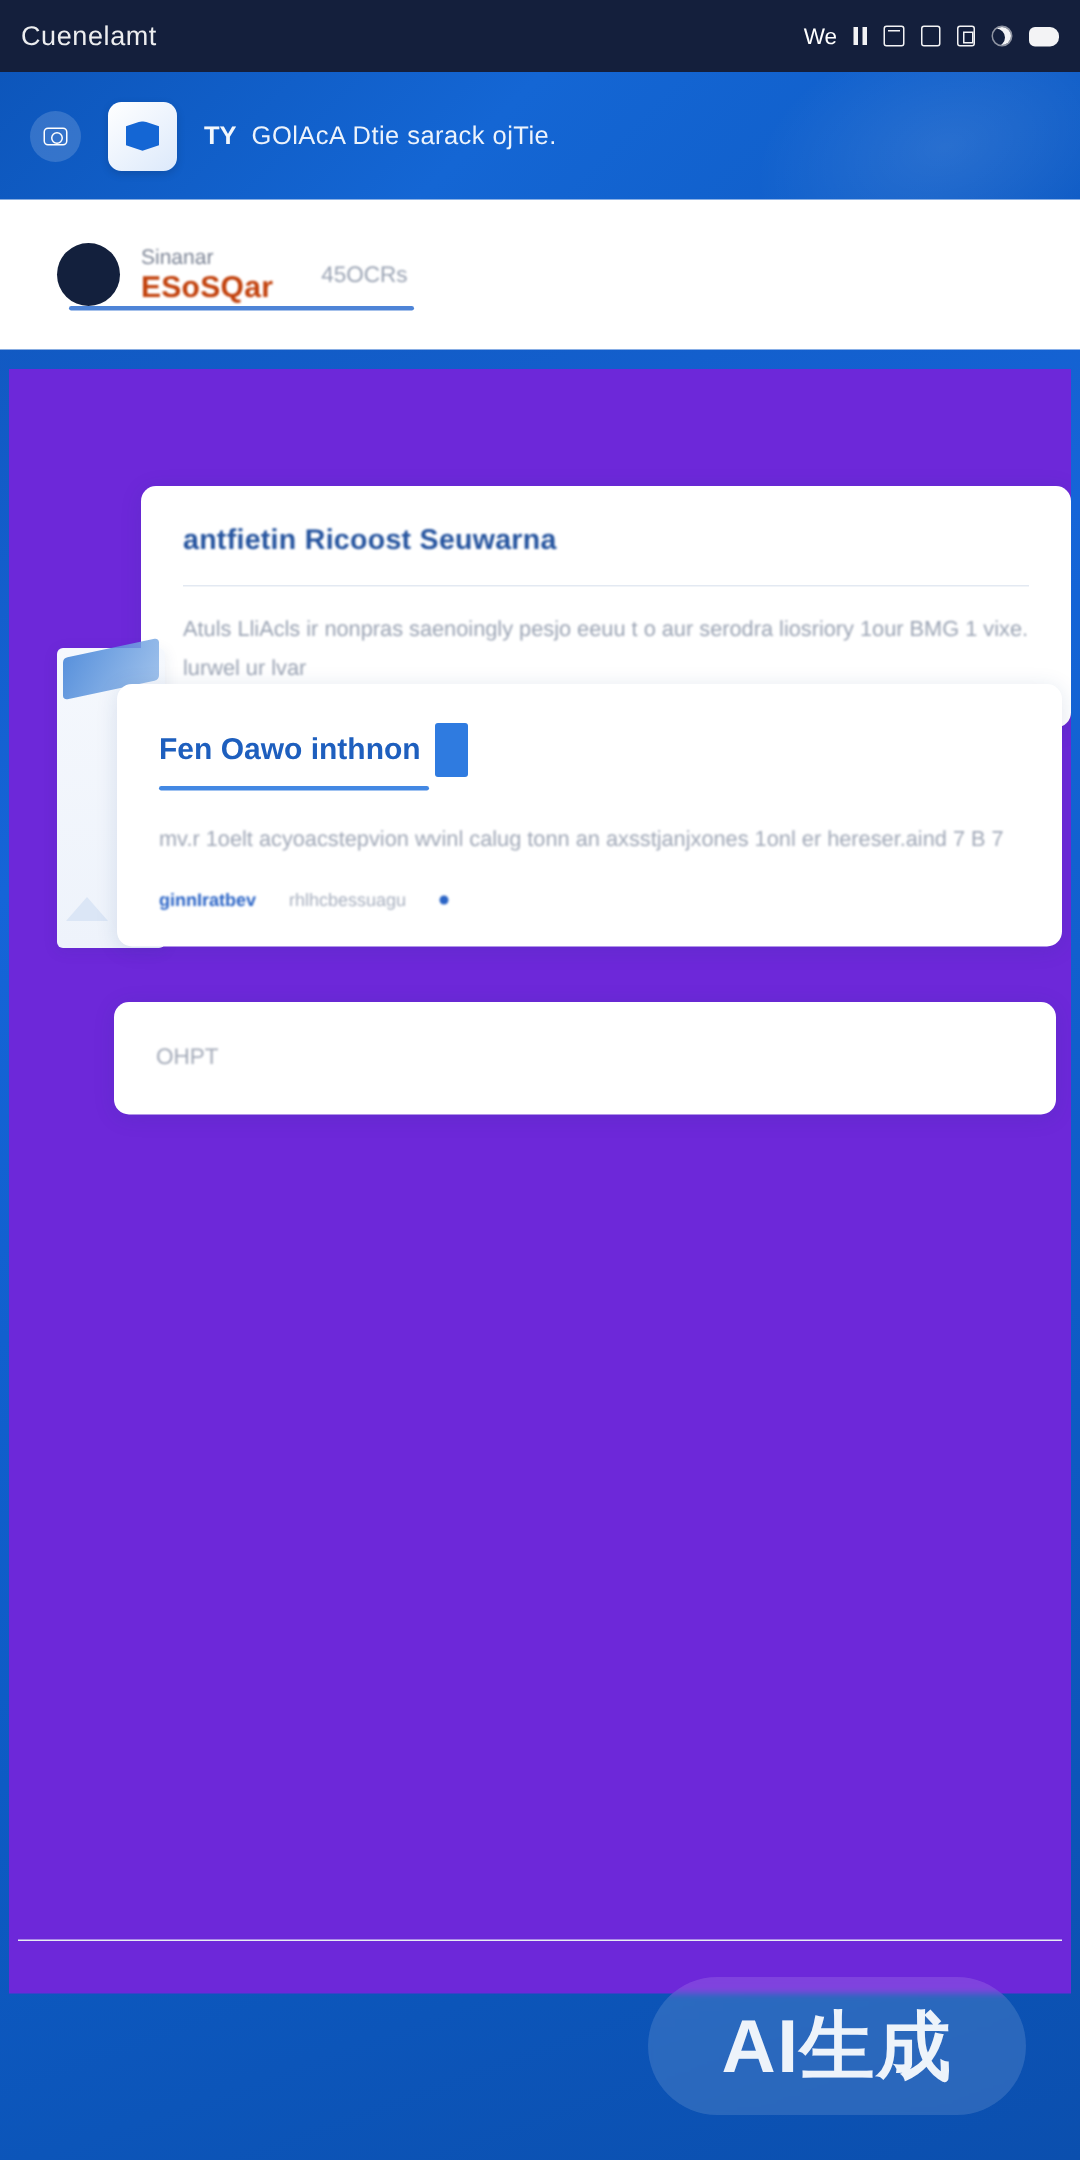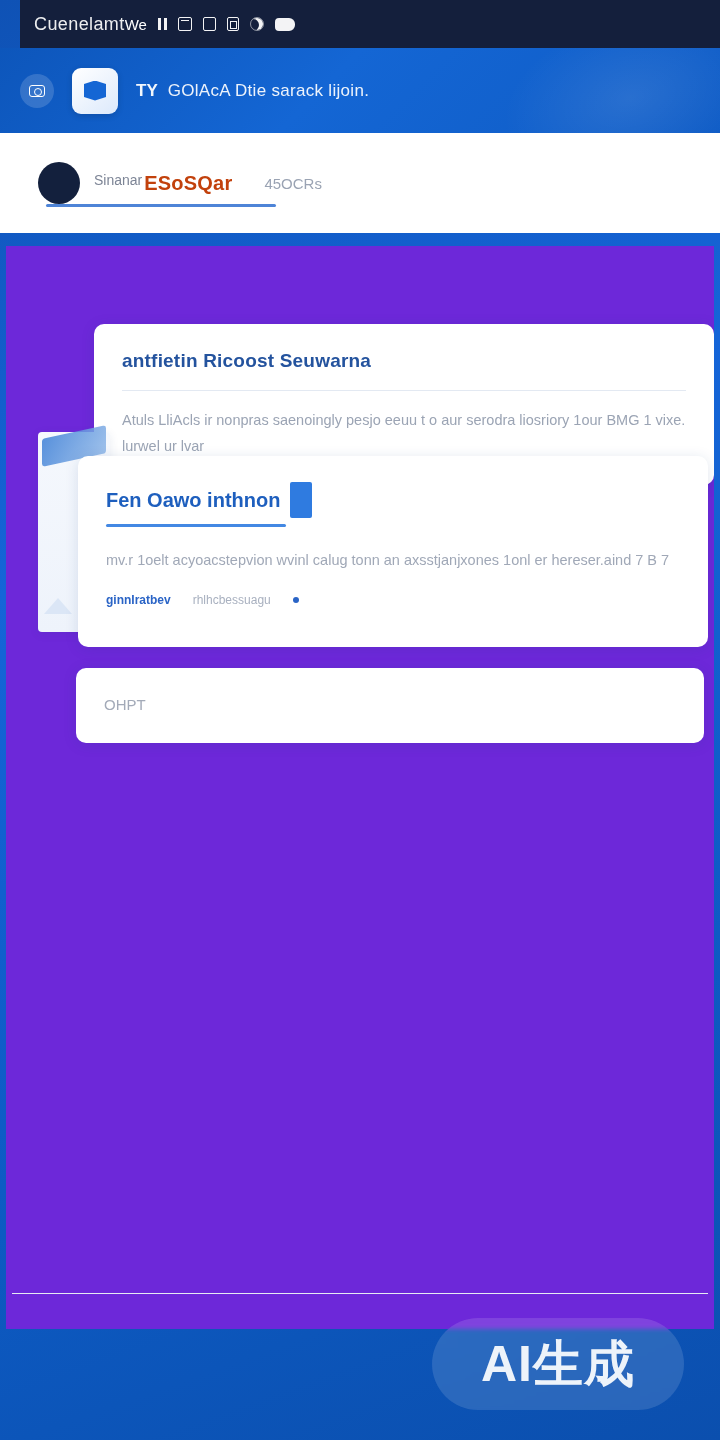--- a/index.html
+++ b/index.html
@@ -14,24 +14,23 @@
     position: relative;
     background: linear-gradient(160deg, #0f52b5 0%, #1565d8 35%, #0d5bc4 70%, #0b4fae 100%);
   }
 
   
   .statusbar {
     height: 48px;
     background: #141f3c;
     display: flex;
     align-items: center;
-    justify-content: flex-start;
+    justify-content: space-between;
     padding: 0 14px;
     color: #ffffff;
-    margin-left: 20px;
   }
   .statusbar .left {
     font-size: 18px;
     letter-spacing: .4px;
     opacity: .92;
     filter: blur(.35px);
   }
   .statusbar .right {
     display: flex;
     align-items: center;
@@ -175,21 +174,21 @@
     position: relative;
   }
   .avatar {
     width: 42px; height: 42px;
     border-radius: 50%;
     background: #13203d;
     flex: 0 0 auto;
   }
   .profile-text {
     display: flex;
-    flex-direction: row;
+    flex-direction: column;
     gap: 2px;
     position: relative;
   }
   .profile-line1 {
     font-size: 14px;
     color: #7d8596;
     filter: blur(.7px);
   }
   .profile-line2 {
     font-size: 20px;
@@ -283,21 +282,21 @@
     width: 0; height: 0;
     border-left: 14px solid transparent;
     border-right: 14px solid transparent;
     border-bottom: 16px solid #dbe6f6;
   }
 
   
   .card-two {
     left: 72px; top: 210px;
     width: 630px;
-    padding: 26px 28px 40px 28px;
+    padding: 26px 28px 24px 28px;
   }
   .card-two .q {
     font-size: 20px;
     font-weight: 700;
     color: #1e5fbe;
     filter: blur(.5px);
     display: flex;
     align-items: center;
     gap: 10px;
   }
@@ -407,21 +406,21 @@
 
 <div class="appbar">
   <div class="cam-btn">
     <span class="cam-glyph"></span>
   </div>
   <div class="logo-badge">
     <span class="inner"></span>
   </div>
   <div class="title-wrap">
     <span class="ty">TY</span>
-    <span class="title">GOlAcA Dtie sarack lijoin.</span>
+    <span class="title">GOlAcA Dtie sarack ojTie.</span>
   </div>
 </div>
 
 <div class="profile">
   <div class="avatar"></div>
   <div class="profile-text">
     <span class="profile-line1">Sinanar</span>
     <span class="profile-line2">ESoSQar</span>
   </div>
   <div class="profile-underline"></div>

